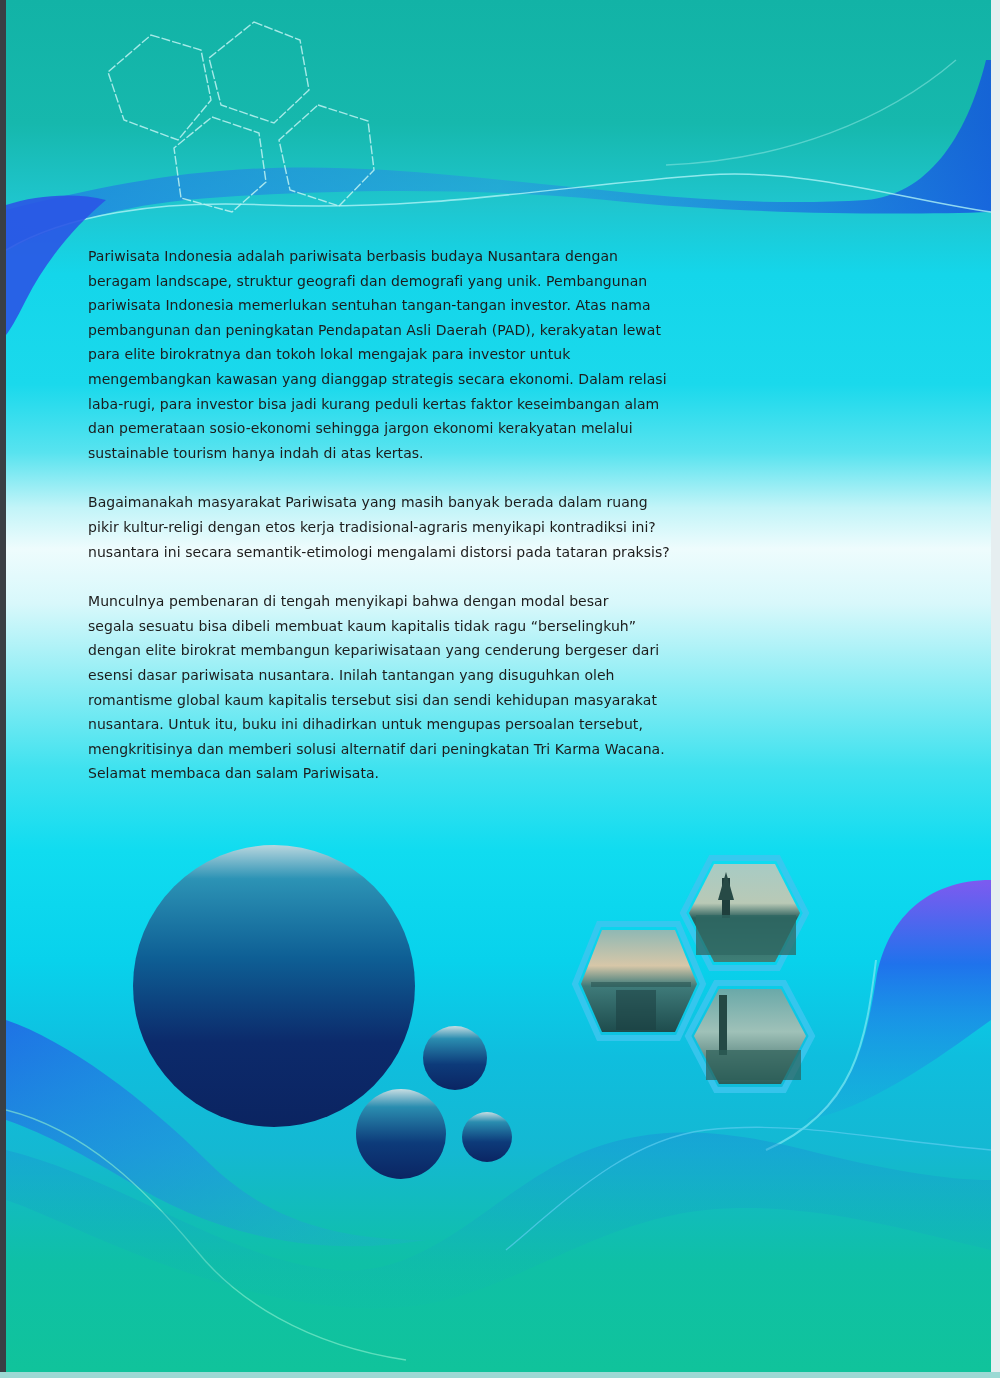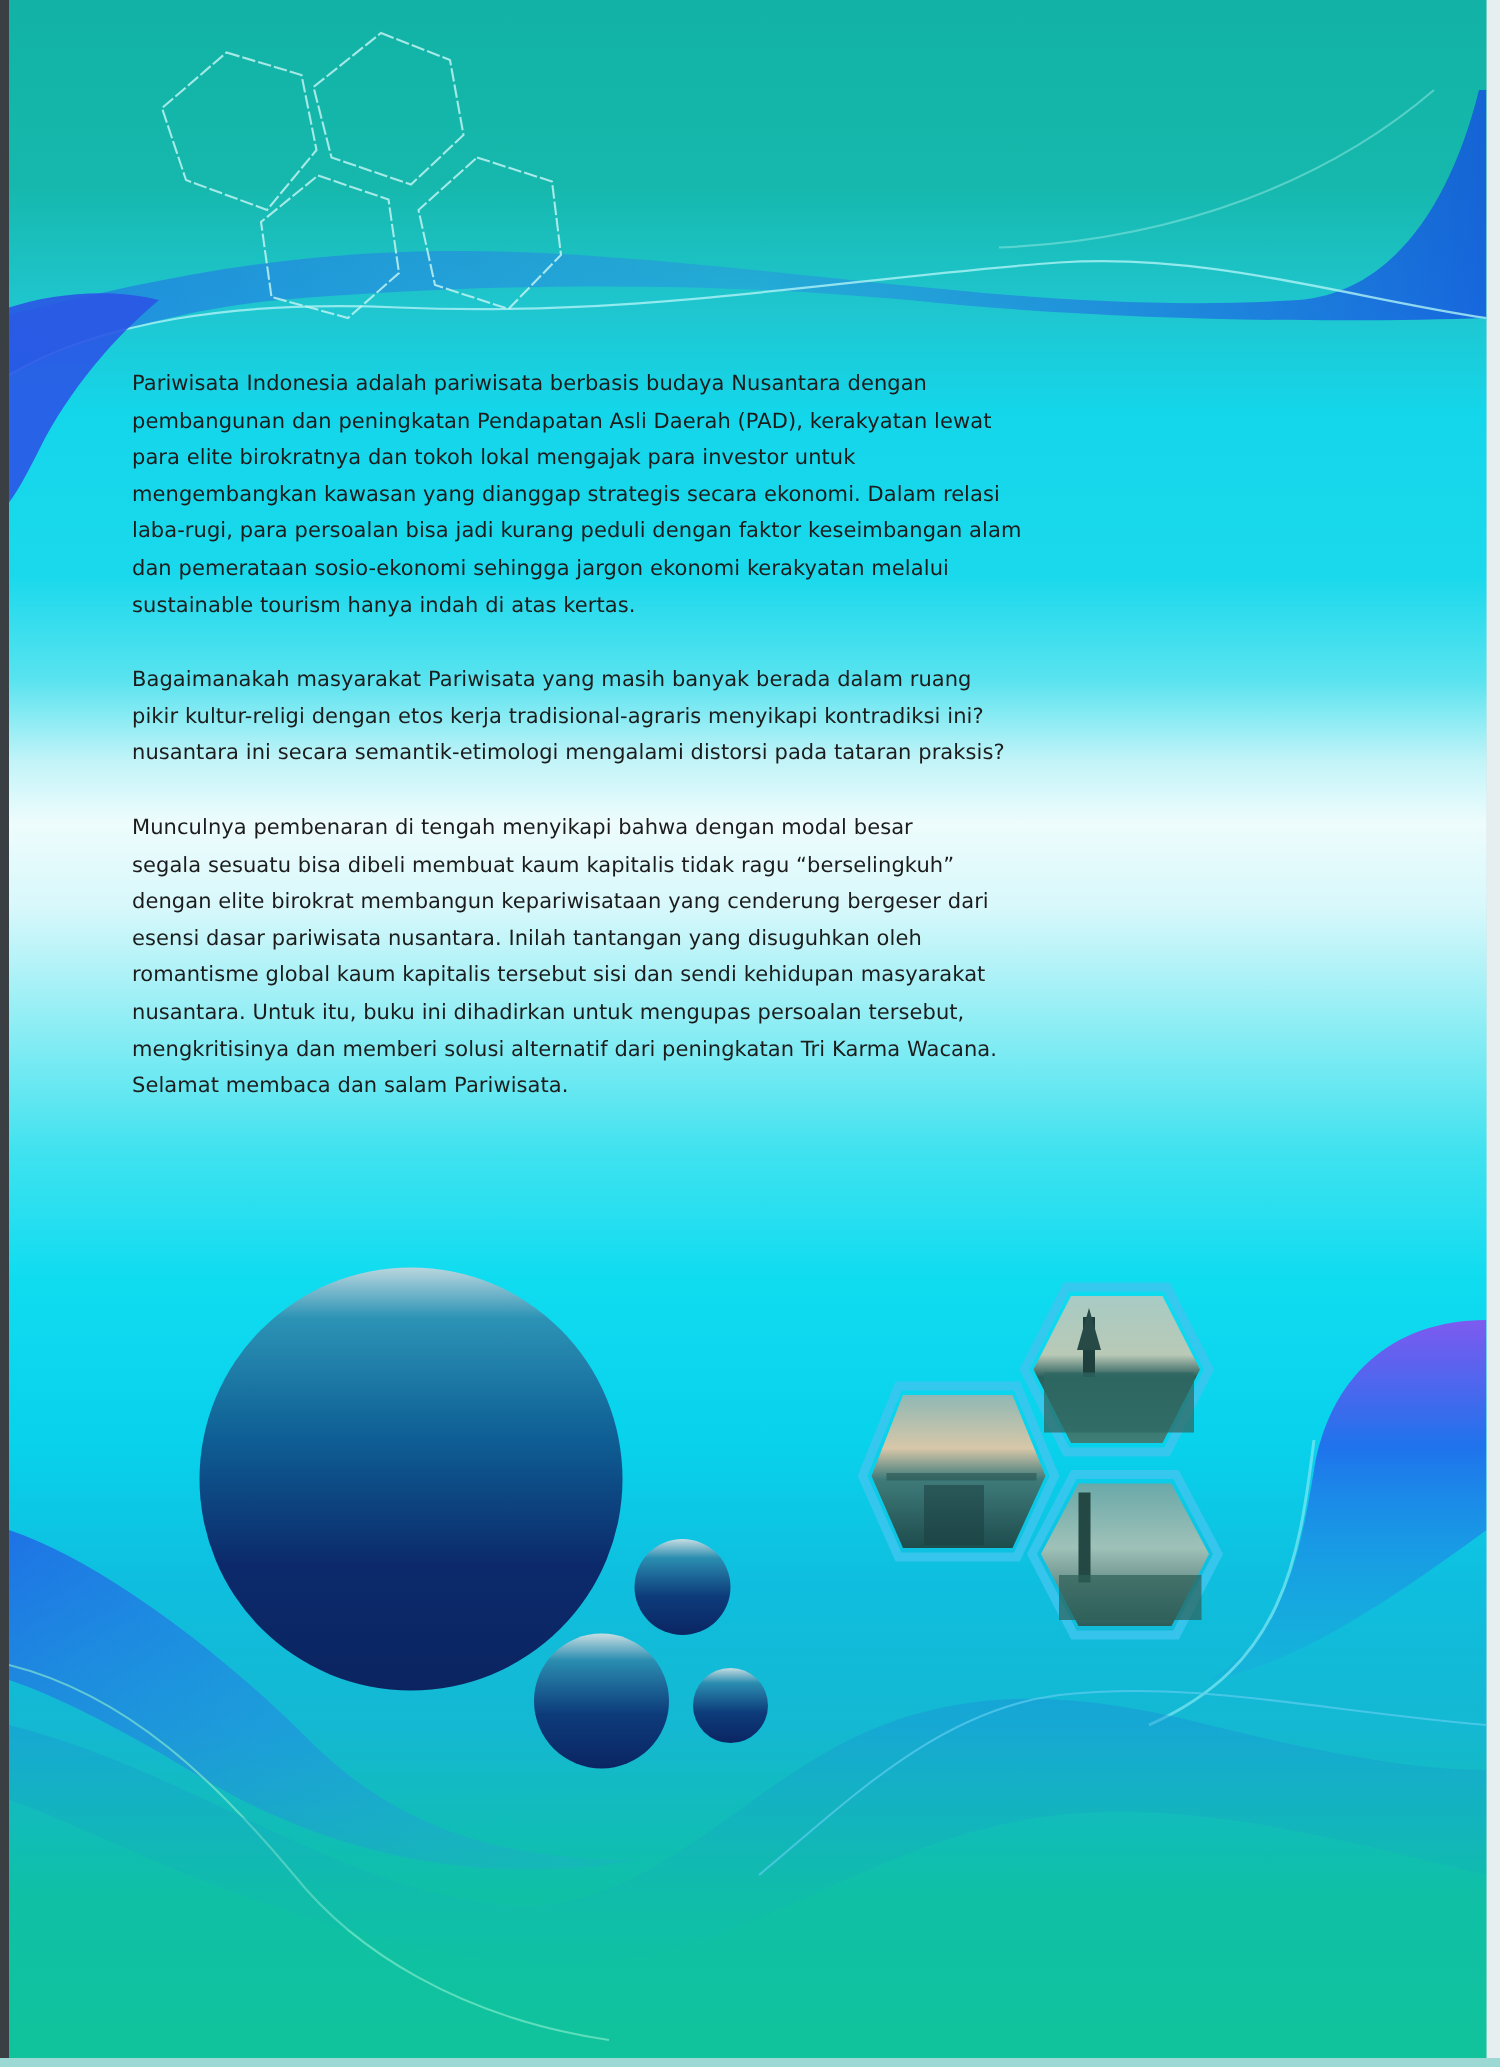--- a/index.html
+++ b/index.html
@@ -143,24 +143,26 @@
       <polygon points="710,983 778,983 806,1036 778,1090 710,1090 682,1036" fill="none" stroke="#3dc6ef" stroke-width="6" opacity="0.85"></polygon>
       <polygon points="713,989 775,989 800,1036 775,1084 713,1084 688,1036" fill="url(#photoC)"></polygon>
       <rect x="713" y="995" width="8" height="60" fill="#244945"></rect>
       <rect x="700" y="1050" width="95" height="30" fill="#2e5f58" opacity="0.7"></rect>
     </g>
   </svg>
 
   <div class="text-block">
     <p class="para">
       <span class="line">Pariwisata Indonesia adalah pariwisata berbasis budaya Nusantara dengan</span>
+      <span class="line">beragam landscape, struktur geografi dan demografi yang unik. Pembangunan</span>
+      <span class="line">pariwisata Indonesia  memerlukan sentuhan tangan-tangan investor. Atas nama</span>
       <span class="line">pembangunan dan peningkatan Pendapatan Asli Daerah (PAD), kerakyatan lewat</span>
       <span class="line">para elite birokratnya dan tokoh lokal mengajak para investor untuk</span>
       <span class="line">mengembangkan kawasan yang dianggap strategis secara ekonomi. Dalam relasi</span>
-      <span class="line">laba-rugi, para persoalan bisa jadi kurang peduli dengan faktor keseimbangan alam</span>
+      <span class="line">laba-rugi, para investor bisa jadi kurang peduli kertas faktor keseimbangan alam</span>
       <span class="line">dan pemerataan sosio-ekonomi sehingga jargon ekonomi kerakyatan melalui</span>
       <span class="line">sustainable tourism hanya indah di atas kertas.</span>
     </p>
     <p class="para">
       <span class="line">Bagaimanakah masyarakat Pariwisata yang masih banyak berada dalam ruang</span>
       <span class="line">pikir kultur-religi dengan etos kerja tradisional-agraris menyikapi kontradiksi ini?</span>
       <span class="line">nusantara ini secara semantik-etimologi mengalami distorsi pada tataran praksis?</span>
     </p>
     <p class="para">
       <span class="line">Munculnya pembenaran di tengah menyikapi bahwa dengan modal besar</span>

